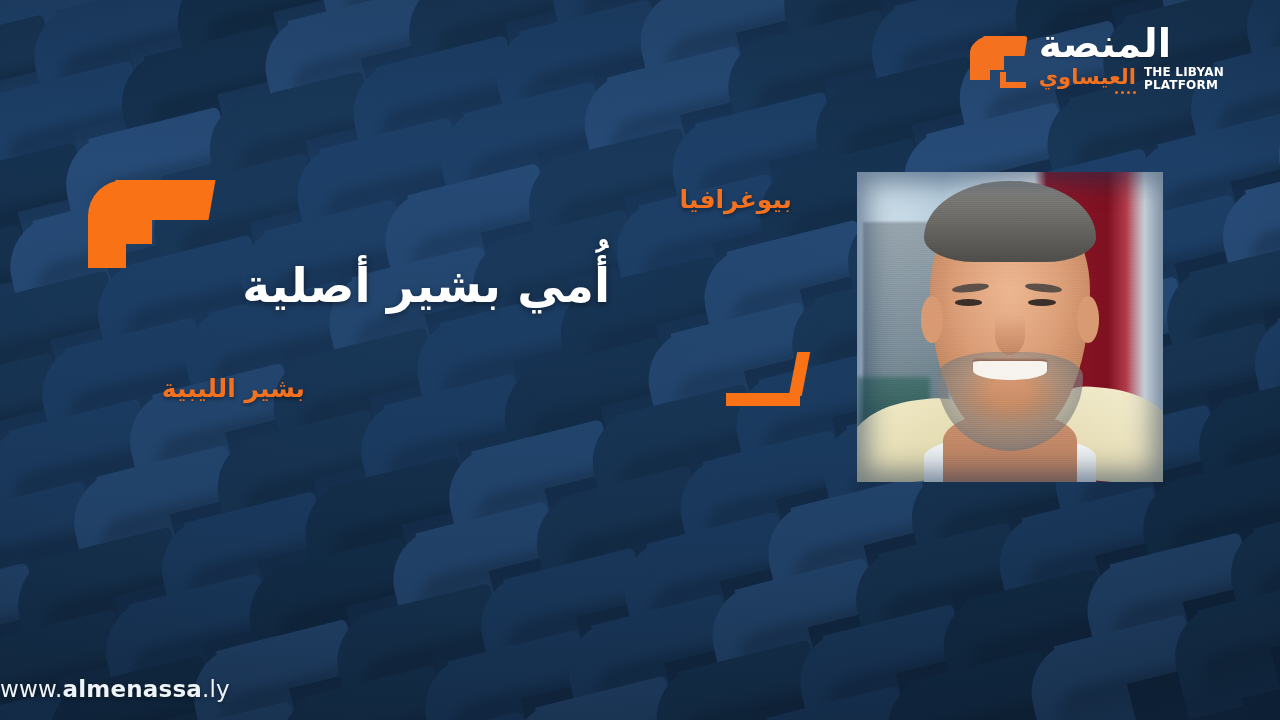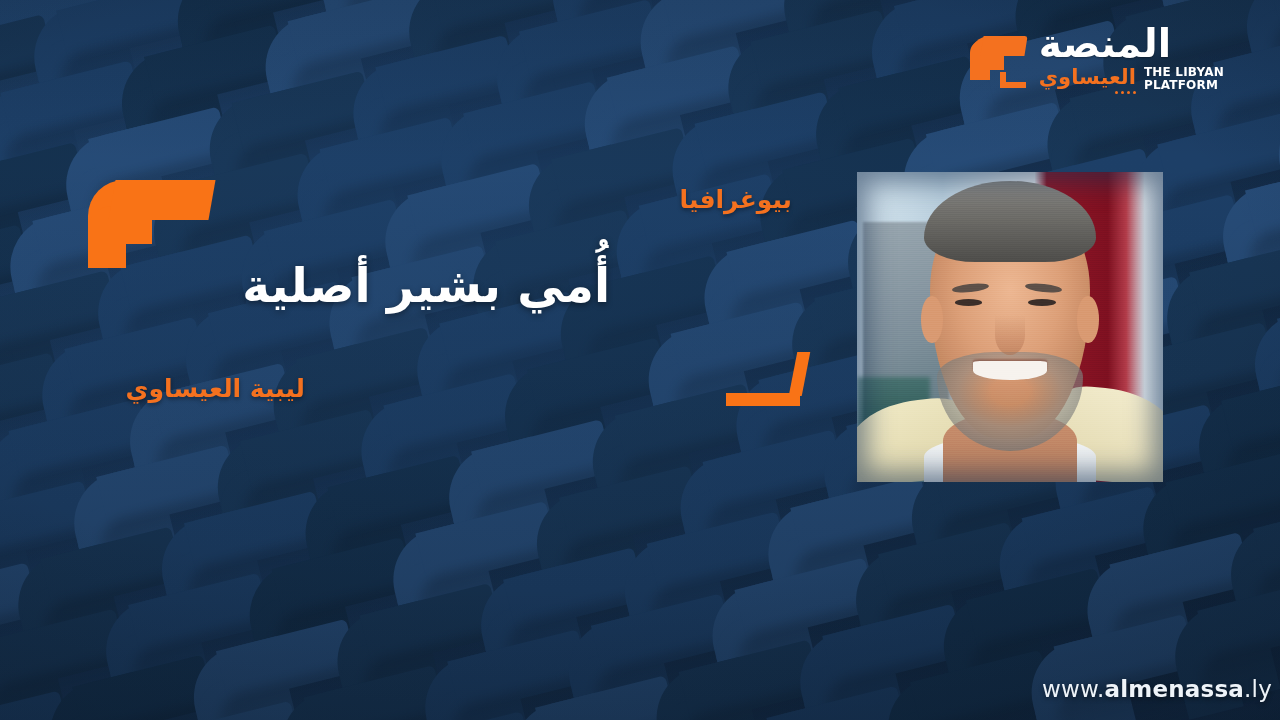--- a/index.html
+++ b/index.html
@@ -429,23 +429,23 @@
   }
   .portrait .ph-edgefade {
     position: absolute;
     inset: 0;
     box-shadow: inset 0 0 26px 10px rgba(23,50,82,.55);
   }
 
   
   .footer-url {
     position: absolute;
-    left: 0; right: 8px;
+    left: 0; right: 1px;
     bottom: 18px;
-    text-align: right;
+    text-align: left;
     color: #eef3f8;
     font-size: 23px;
     letter-spacing: .2px;
     text-shadow: 0 2px 5px rgba(0,0,0,.45);
   }
   .footer-url .u-pre { font-weight: 400; }
   .footer-url .u-mid { font-weight: 700; }
   .footer-url .u-post { font-weight: 400; }
 </style>
 </head>
@@ -1211,21 +1211,21 @@
       <span class="big-c"></span>
         <span class="big-v"></span>
         <span class="big-h"></span>
       <span class="small-v"></span>
         <span class="small-h"></span>
     </div>
   </div>
 
   <div class="kicker">بيوغرافيا</div>
   <div class="headline">أُمي بشير أصلية</div>
-  <div class="byline">ليبية العيساوي</div>
+  <div class="byline">بشير الليبية</div>
 
   <div class="portrait" aria-label="صورة بشير العيساوي">
     <div class="ph-bg"></div>
     <div class="ph-wall-grey"></div>
     <div class="ph-wall-green"></div>
     <div class="ph-cardigan-l"></div>
     <div class="ph-cardigan-r"></div>
     <div class="ph-shirt"></div>
     <div class="ph-neck"></div>
     <div class="ph-face"></div>

